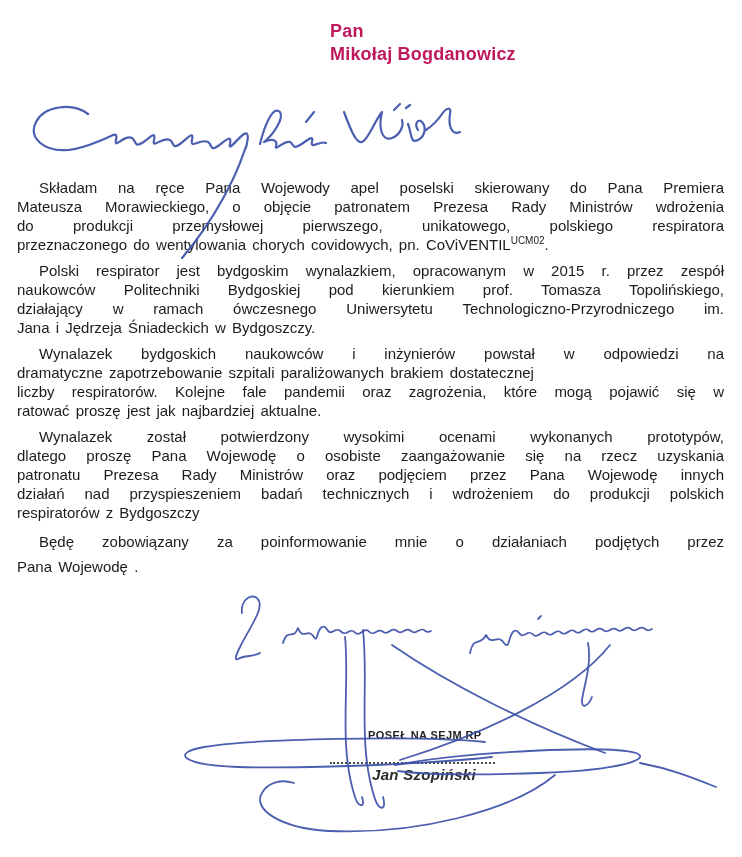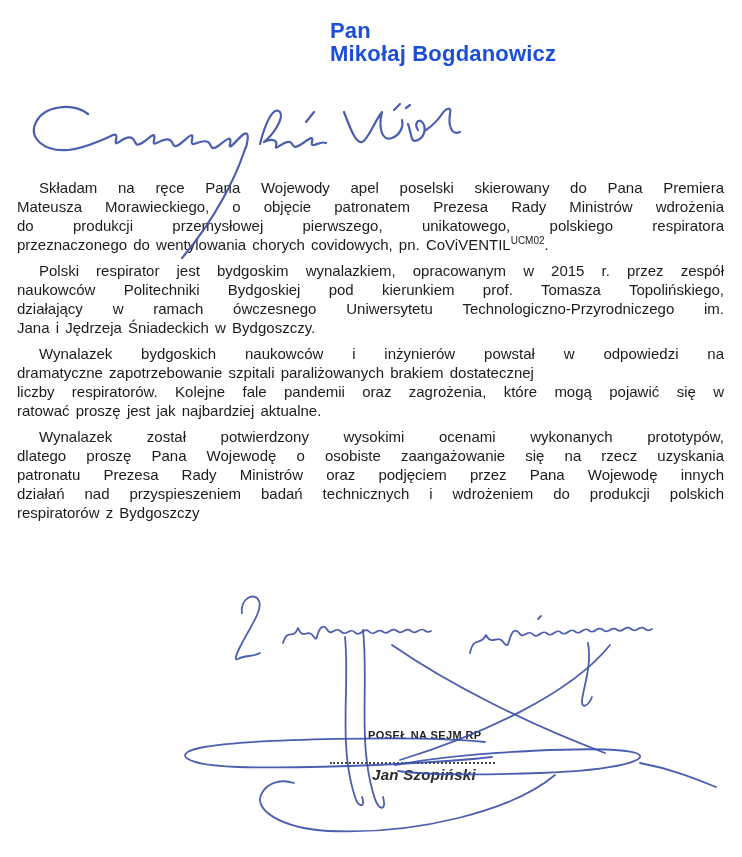--- a/index.html
+++ b/index.html
@@ -4,21 +4,21 @@
 <style>
   html,body{margin:0;padding:0;}
   body{background:#e8e8e8;font-family:"Liberation Sans",sans-serif;}
   .page{
     position:relative;width:742px;height:857px;background:#ffffff;
     margin:0 auto;overflow:hidden;color:#1e1e1e;
   }
   
   .recipient{
     position:absolute;left:330px;top:20px;
-    font-size:22px;font-weight:bold;line-height:22.5px;color:#1d4ed8;
+    font-size:18px;font-weight:bold;line-height:22.5px;color:#be185d;
     letter-spacing:.2px;white-space:nowrap;
   }
   
   .bodytext{
     position:absolute;left:17px;top:178px;width:707px;
     font-size:15px;line-height:19px;color:#1c1c1c;word-spacing:2px;
   }
   .bodytext p{margin:0 0 7px 0;}
   .line{display:block;}
   .j{text-align:justify;text-align-last:justify;}
@@ -80,20 +80,24 @@
       <span class="line j">liczby respiratorów. Kolejne fale pandemii oraz zagrożenia, które mogą pojawić się w</span>
       <span class="line">ratować proszę jest jak najbardziej aktualne.</span>
     </p>
     <p>
       <span class="line j indent">Wynalazek został potwierdzony wysokimi ocenami wykonanych prototypów,</span>
       <span class="line j">dlatego proszę Pana Wojewodę o osobiste zaangażowanie się na rzecz uzyskania</span>
       <span class="line j">patronatu Prezesa Rady Ministrów oraz podjęciem przez Pana Wojewodę innych</span>
       <span class="line j">działań nad przyspieszeniem badań technicznych i wdrożeniem do produkcji polskich</span>
       <span class="line">respiratorów z Bydgoszczy</span>
     </p>
+    <p class="p5">
+      <span class="line j indent">Będę zobowiązany za poinformowanie mnie o działaniach podjętych przez</span>
+      <span class="line">Pana Wojewodę .</span>
+    </p>
   </div>
 
   <div class="sig-title">POSEŁ NA SEJM RP</div>
   <div class="sig-dots"></div>
   <div class="sig-name">Jan Szopiński</div>
 
   <svg class="ink sig" style="left:140px;top:585px;" width="585" height="270" viewBox="0 0 585 270" role="img" aria-label="Z wyrazami poważania">
 
     <path d="M102,28 C100,14 114,6 119,16 C123,25 110,42 100,62 C96,70 94,76 98,74 C104,70 114,72 120,68"></path>
 

